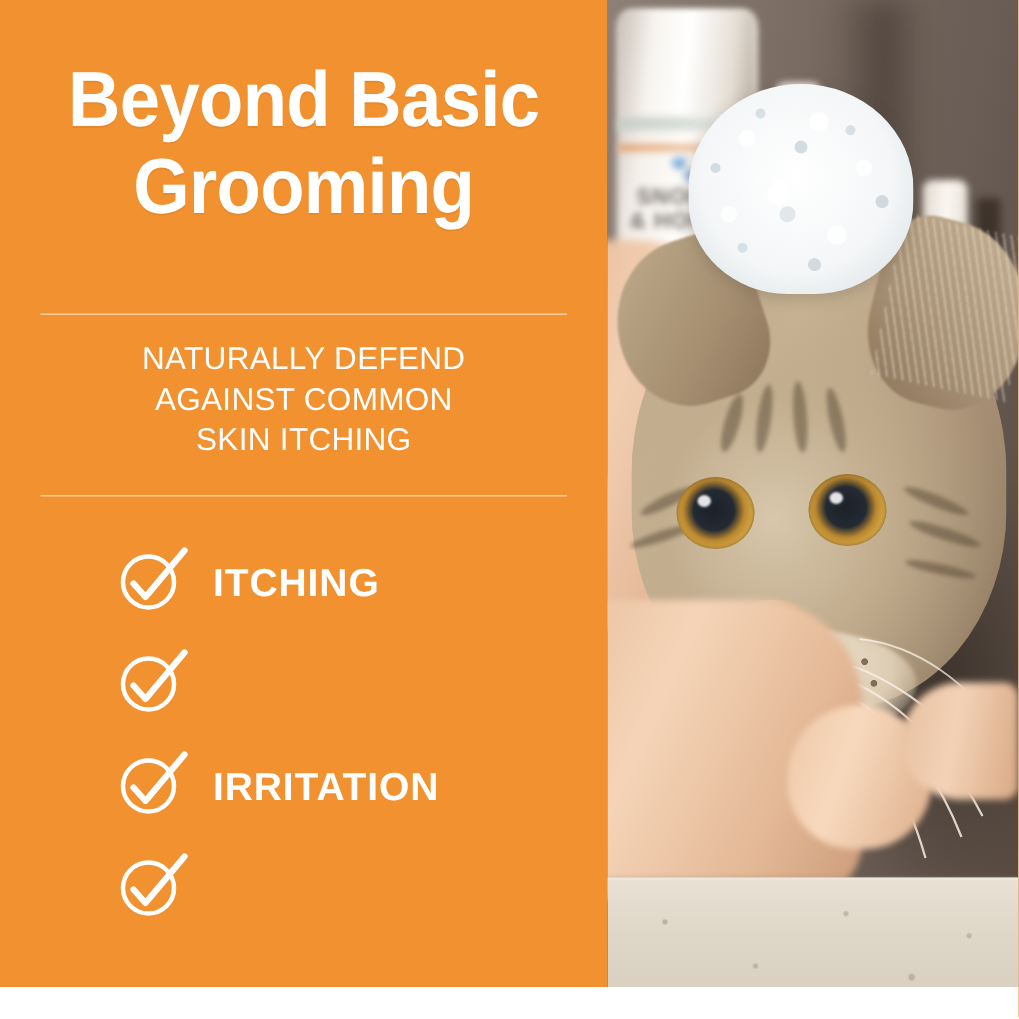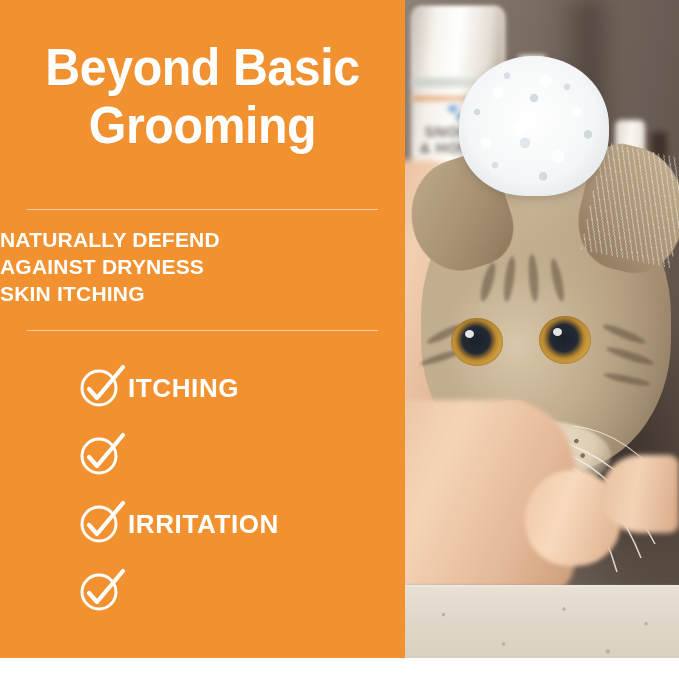--- a/index.html
+++ b/index.html
@@ -57,23 +57,23 @@
     background: rgba(255,255,255,0.55);
   }
   .rule-top    { top: 209px; }
   .rule-bottom { top: 330px; }
 
   .subtitle {
     position: absolute;
     left: 0;
     top: 227px;
     width: 405px;
-    text-align: left;
+    text-align: center;
     color: #ffffff;
-    font-weight: bold;
+    font-weight: normal;
     font-size: 21px;
     line-height: 1.28;
     letter-spacing: 0.2px;
   }
   .subtitle span { display: block; }
 
   
   .checklist {
     position: absolute;
     left: 78px;
@@ -94,21 +94,21 @@
   }
   .check-icon svg {
     position: absolute;
     left: 0;
     top: -3px;
     width: 48px;
     height: 48px;
     overflow: visible;
   }
   .check-label {
-    margin-left: 2px;
+    margin-left: 16px;
     color: #ffffff;
     font-weight: bold;
     font-size: 26px;
     letter-spacing: 0.6px;
     white-space: nowrap;
   }
 
   
   .photo-panel {
     position: absolute;
@@ -534,21 +534,21 @@
 
     <div class="headline">
       <span class="l1">Beyond Basic</span>
       <span class="l2">Grooming</span>
     </div>
 
     <div class="rule rule-top"></div>
 
     <div class="subtitle">
       <span>NATURALLY DEFEND</span>
-      <span>AGAINST DRYNESS</span>
+      <span>AGAINST COMMON</span>
       <span>SKIN ITCHING</span>
     </div>
 
     <div class="rule rule-bottom"></div>
 
     <div class="checklist">
 
       <div class="check-row">
         <span class="check-icon">
           <svg viewBox="0 0 48 48">

